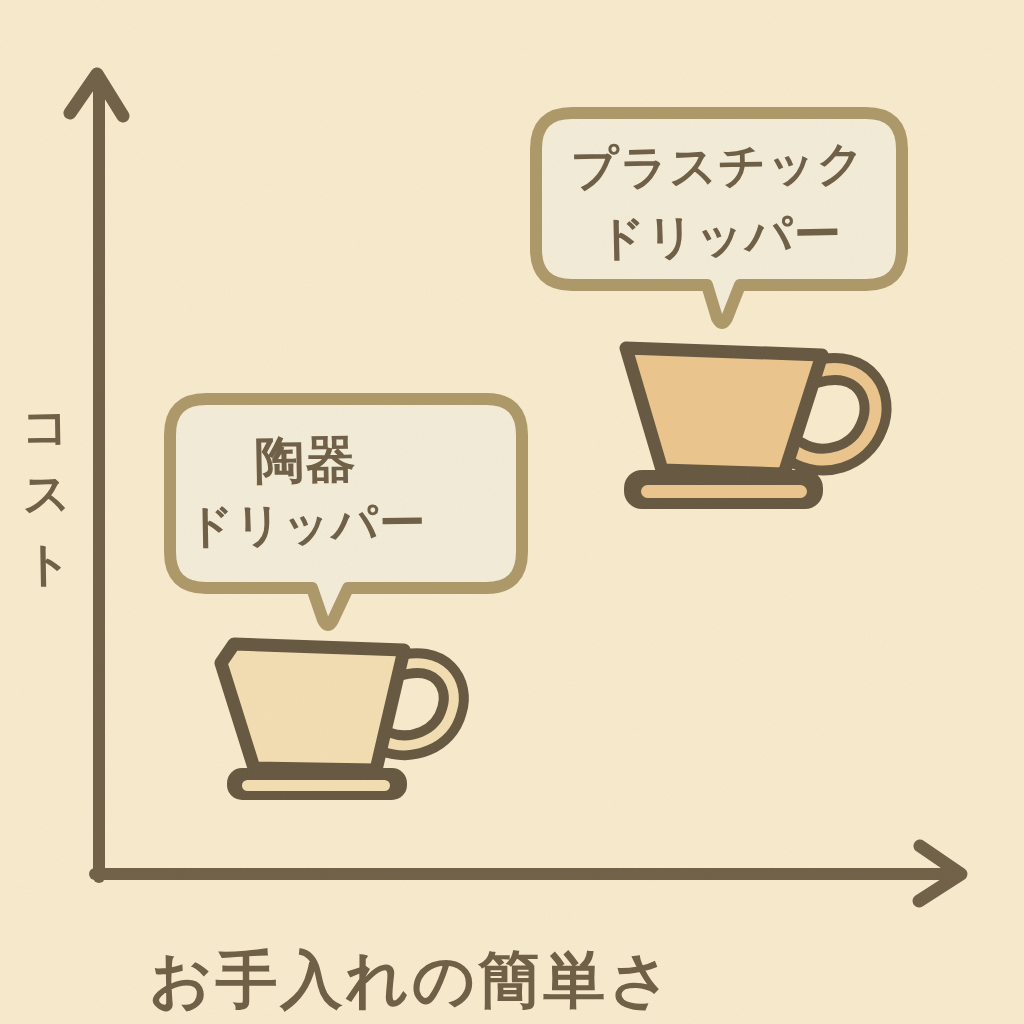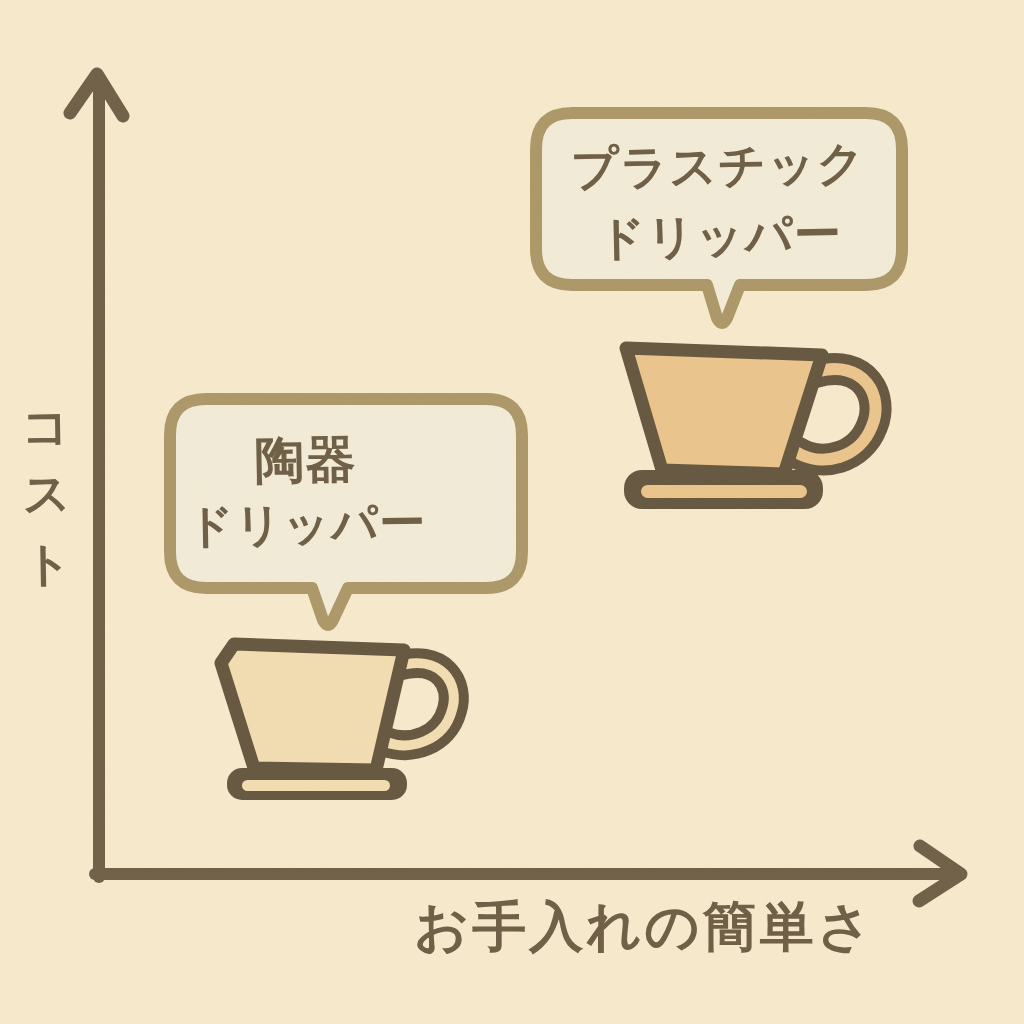--- a/index.html
+++ b/index.html
@@ -2,21 +2,21 @@
 <html><head>
 <meta charset="utf-8">
 <style>
   html,body{margin:0;padding:0;background:#f8ebcd;}
   .stage{position:relative;width:1024px;height:1024px;background:#f8ebcd;overflow:hidden;
          font-family:"DejaVu Sans",sans-serif;}
   .stage svg{position:absolute;left:0;top:0;}
   .label{position:absolute;color:#6f6047;font-weight:700;}
   .y-label{left:16px;top:386px;font-size:47px;letter-spacing:9px;
            writing-mode:vertical-rl;text-orientation:upright;transform:rotate(-1deg);}
-  .x-label{left:149px;top:891px;width:726px;text-align:right;font-size:54px;letter-spacing:3px;}
+  .x-label{left:149px;top:938px;width:726px;text-align:left;font-size:62px;letter-spacing:3px;}
   .bubble-label{position:absolute;text-align:center;color:#6f6047;font-weight:700;}
   .plastic-label{left:536px;top:131px;width:366px;font-size:47px;line-height:70px;
                  letter-spacing:1px;transform:rotate(-1.2deg);}
   .ceramic-label{left:168px;top:428px;width:276px;font-size:46px;line-height:64px;
                  letter-spacing:1px;transform:rotate(-1deg);}
   .ceramic-label .l1{font-size:50px;}
 </style>
 </head>
 <body>
 

